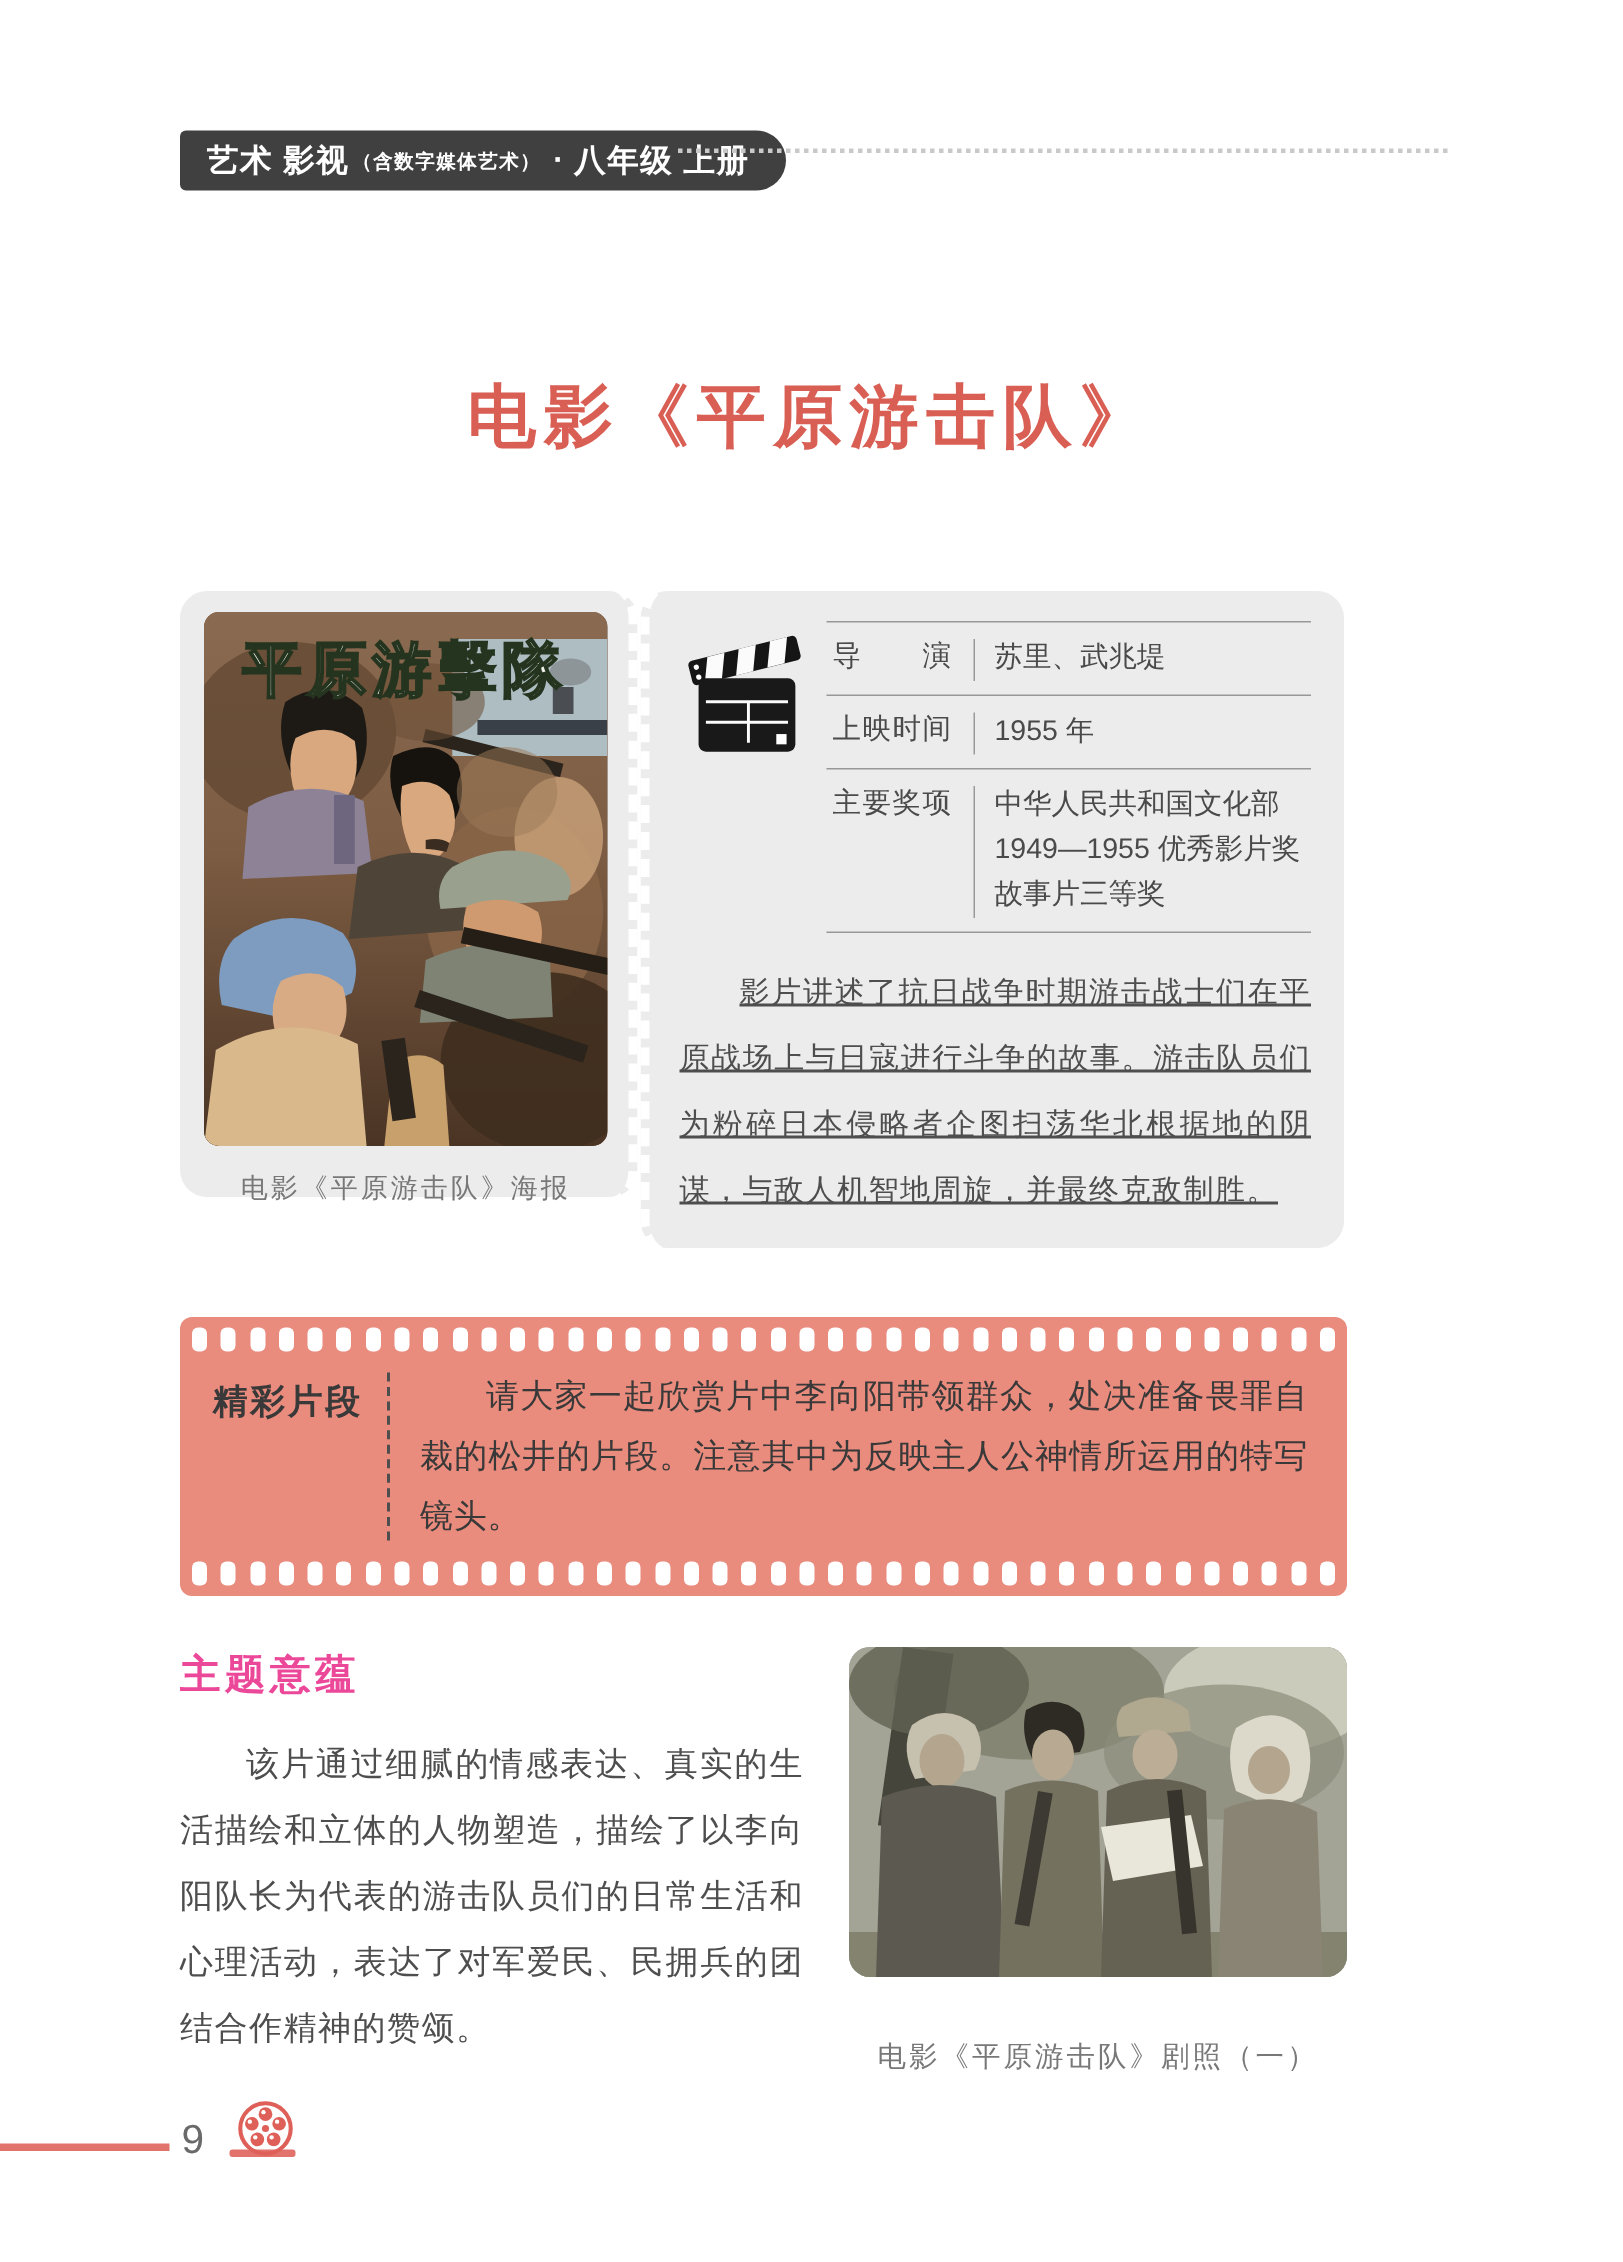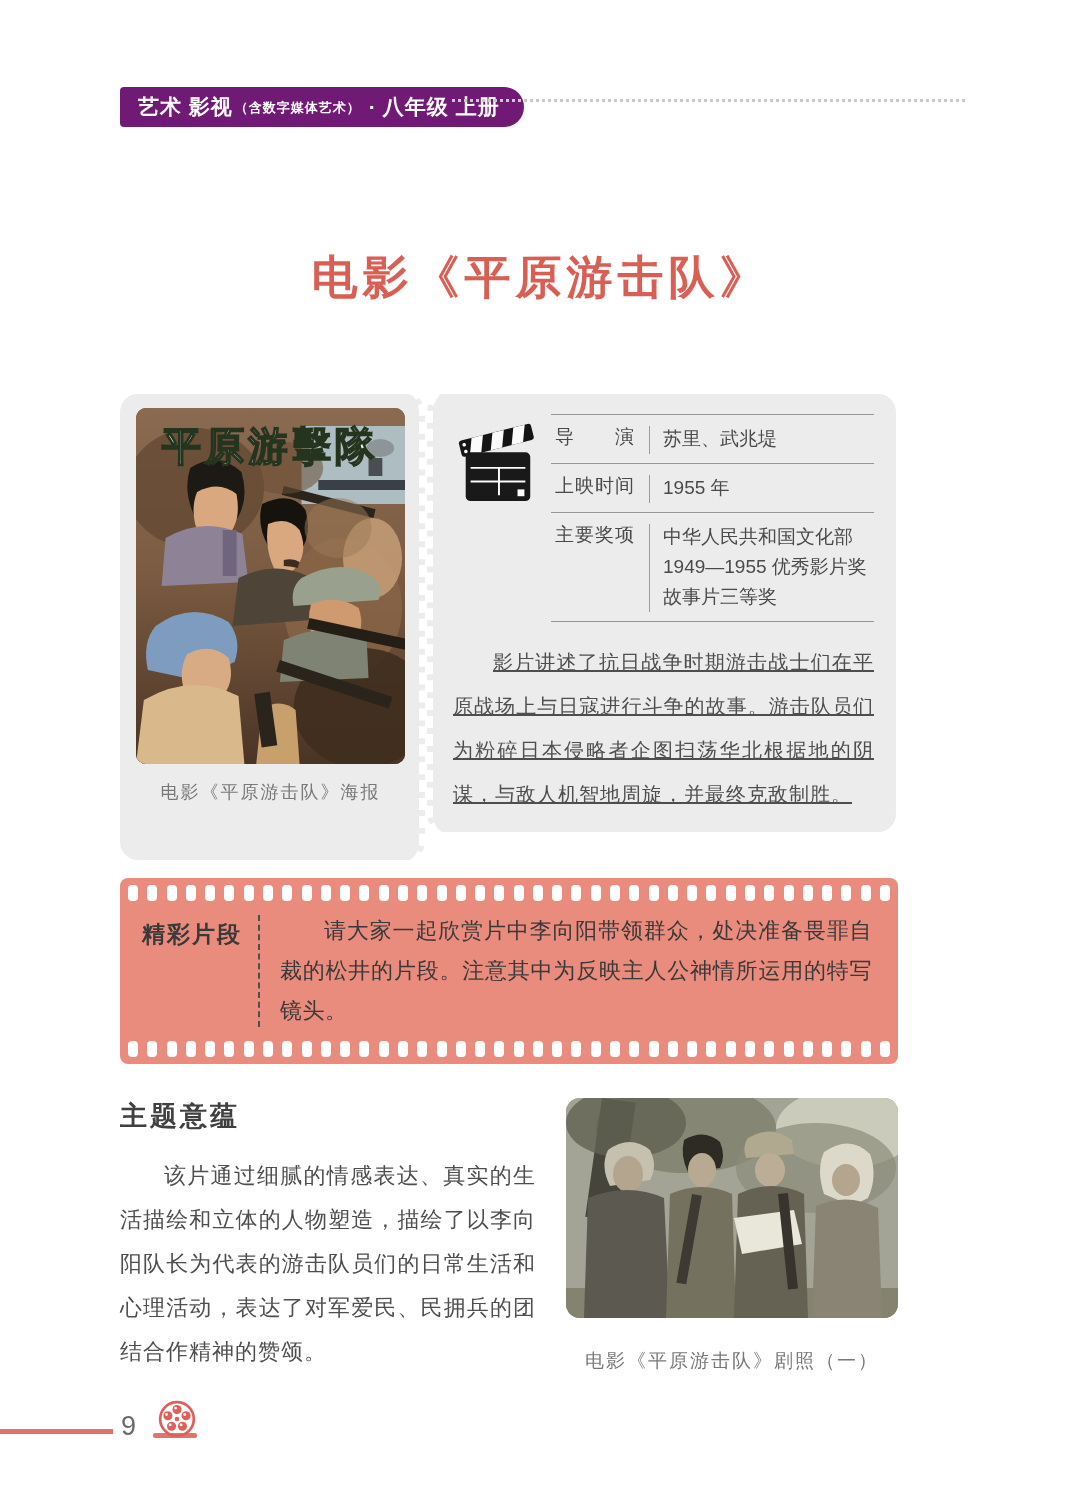--- a/index.html
+++ b/index.html
@@ -5,41 +5,41 @@
   * { margin:0; padding:0; box-sizing:border-box; }
   html,body { background:#fff; }
   .page {
     position:relative; width:1082px; height:1508px; margin:0 auto;
     background:#ffffff; overflow:hidden;
     font-family:"Liberation Sans", sans-serif;
   }
   
   .badge {
     position:absolute; left:120px; top:87px; height:40px;
-    background:#701a75; color:#fff; border-radius:4px 20px 20px 4px;
+    background:#404040; color:#fff; border-radius:4px 20px 20px 4px;
     display:flex; align-items:center; padding:0 24px 0 18px;
     font-weight:bold; font-size:21px; letter-spacing:1px; white-space:nowrap;
   }
   .badge .paren { font-size:13px; font-weight:bold; margin:2px 2px 0 2px; }
   .badge .dot { margin:0 6px; }
   .dotted-line {
     position:absolute; left:452px; top:99px; width:513px; height:0;
     border-top:3px dotted #c9c9c9;
   }
   
   .main-title {
     position:absolute; left:0; right:0; top:247px; text-align:center;
     font-family:"Liberation Serif", serif; font-weight:bold;
     font-size:46px; color:#d95f55; letter-spacing:5px;
   }
   
   .cards { position:absolute; left:120px; top:394px; width:776px; height:438px; display:flex; }
   .card { background:#ececec; border-radius:18px; }
   .card-poster {
-    width:305px; height:466px; margin-right:1px;
+    width:305px; height:404px; margin-right:1px;
     border-right:6px dashed #fff; padding:14px 14px 0 16px;
   }
   .card-info {
     flex:1; margin-left:1px; border-left:6px dashed #fff;
     padding:20px 22px 0 20px; height:438px;
   }
   .poster-img { width:100%; height:356px; border-radius:10px; overflow:hidden; background:#6b4f3a; }
   .poster-img svg { display:block; width:100%; height:100%; }
   .poster-caption {
     margin-top:16px; text-align:center;
@@ -72,32 +72,32 @@
   .hole { width:10px; height:16px; background:#fff; border-radius:4px; }
   .strip-content { position:absolute; left:22px; right:26px; top:35px; bottom:35px; display:flex;justify-content:center; }
   .strip-label { width:116px; flex:0 0 116px; font-size:23px; font-weight:bold; color:#393939; letter-spacing:2px; padding-top:6px; }
   .strip-divider { border-left:2px dashed #4e4e4e; margin:2px 20px 2px 0; }
   .strip-text { flex:1; font-size:22px; color:#393939; line-height:40px; text-indent:2em; text-align:justify; letter-spacing:0.5px;font-family:Liberation Mono, monospace; }
   
   .theme { position:absolute; left:120px; top:1098px; width:778px; display:flex; }
   .theme-left { width:416px; flex:0 0 416px; }
   .theme-heading {
     font-family:"Liberation Serif", serif; font-weight:bold;
-    font-size:27px; color:#404040; letter-spacing:3px;
+    font-size:27px; color:#ec4899; letter-spacing:3px;
   }
   .theme-text {
     margin-top:20px; font-family:"Liberation Serif", serif;
     font-size:22px; color:#4e4e4e; line-height:44px;
     text-indent:2em; text-align:justify; letter-spacing:1px;
   }
   .theme-right { margin-left:30px; width:332px; }
   .still-photo { width:332px; height:220px; border-radius:14px; overflow:hidden; background:#a8a89e; }
   .still-photo svg { display:block; width:100%; height:100%; }
   .still-caption {
-    margin-top:30px; text-align:center;
+    margin-top:40px; text-align:center;
     font-family:"Liberation Serif", serif; font-size:19px; color:#787878; letter-spacing:2px;
   }
   
   .footer-line { position:absolute; left:0; top:1429px; width:113px; height:5px; background:#e2736c; }
   .page-number { position:absolute; left:121px; top:1411px; font-size:27px; color:#6a6a6a; }
   .reel-underline { position:absolute; left:153px; top:1433px; width:44px; height:5px; background:#e2736c; border-radius:2px; }
   .reel { position:absolute; left:157px; top:1399px; width:40px; height:40px; }
 </style>
 </head>
 <body>

